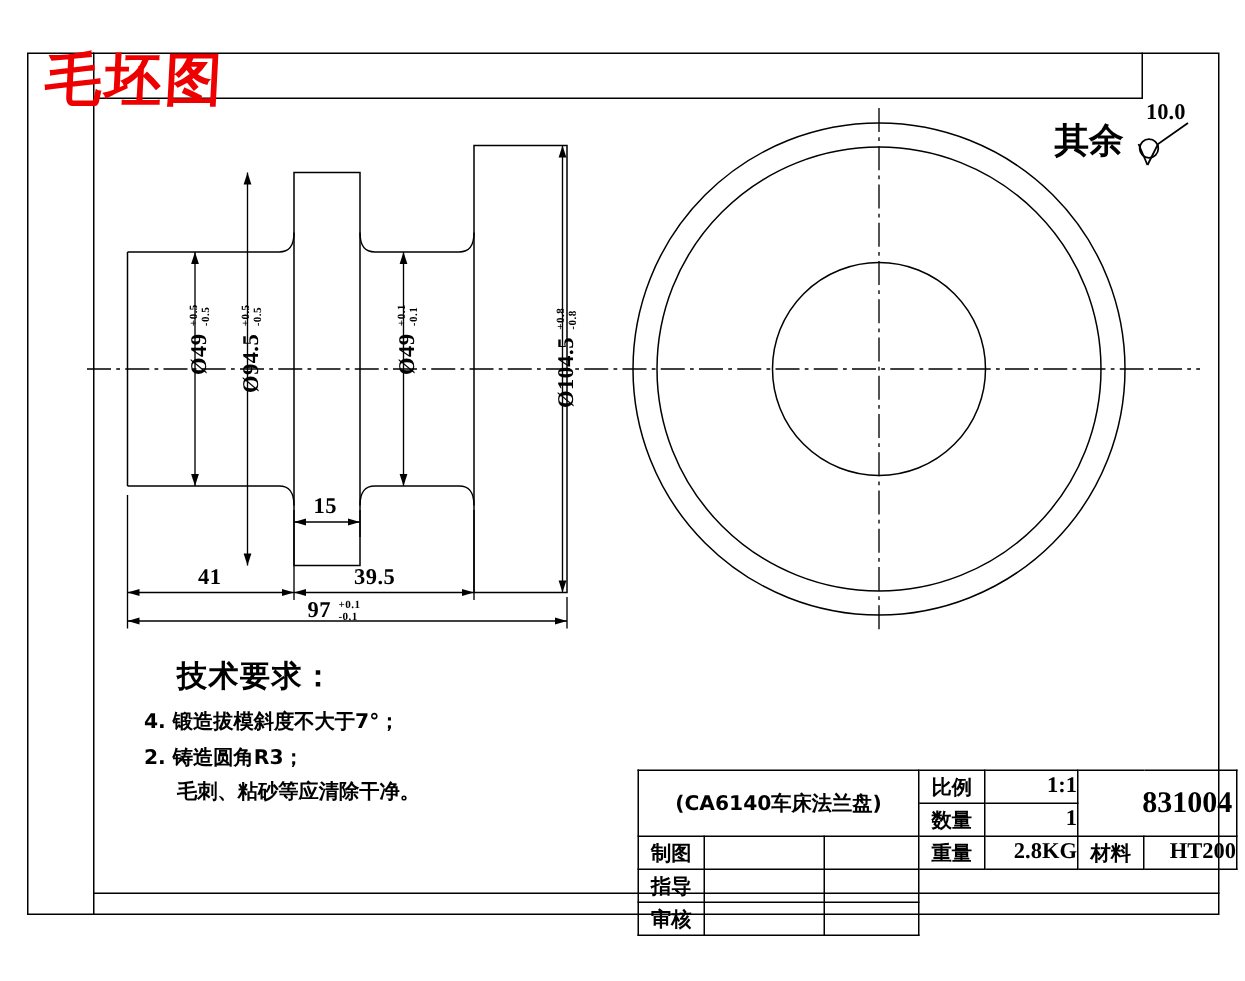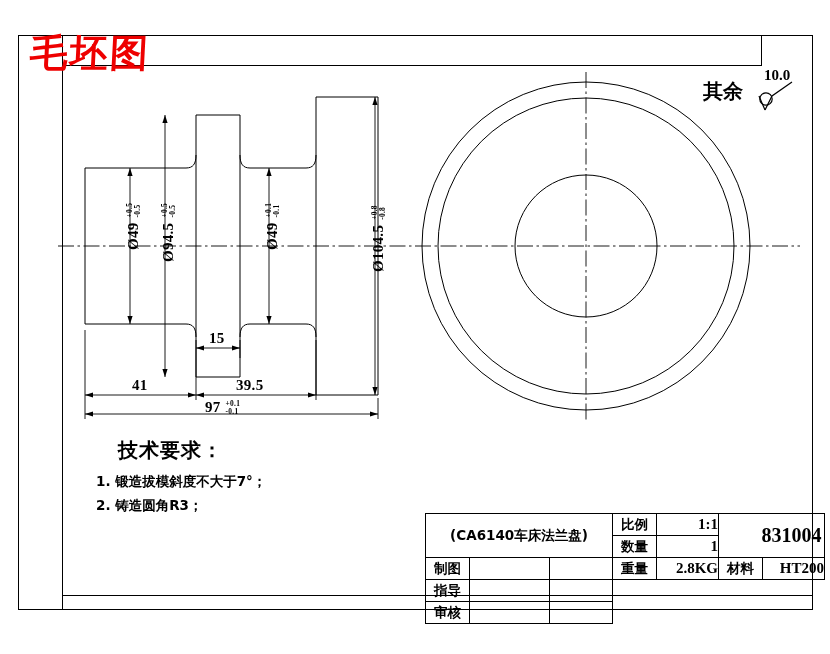--- a/index.html
+++ b/index.html
@@ -19,21 +19,21 @@
   .bottom-strip{position:absolute;left:62px;top:595px;width:751px;height:1.2px;
              background:#000;}
 
   
   .sheet-title{position:absolute;left:30px;top:34px;font-size:38px;line-height:1;
     font-weight:bold;color:#ee0000;letter-spacing:2px;
     font-family:"DejaVu Sans","Liberation Sans",sans-serif;
     transform:skewX(-3deg);}
 
   
-  .rest-note{position:absolute;left:703px;top:78px;font-size:20px;font-weight:bold;
+  .rest-note{position:absolute;left:703px;top:78px;font-size:23px;font-weight:bold;
              font-family:"DejaVu Sans","Liberation Sans",sans-serif;}
   .rough-val{position:absolute;left:764px;top:67px;font-size:15px;font-weight:bold;
              font-family:"Liberation Serif","DejaVu Serif",serif;}
 
   
   svg.layer{position:absolute;left:0;top:0;width:830px;height:654px;
             overflow:visible;pointer-events:none;}
   .ln{stroke:#000;stroke-width:1;fill:none;shape-rendering:geometricPrecision;}
   .ln-thin{stroke:#000;stroke-width:0.9;fill:none;}
   .ctr{stroke:#000;stroke-width:0.9;fill:none;
@@ -181,22 +181,23 @@
 
   <div class="dim dim-v" style="left:370px;top:272px;"><span>Ø104.5</span><span class="tol"><i>+0.8</i><i>-0.8</i></span></div>
 
   <div class="dim" style="left:209px;top:330px;">15</div>
   <div class="dim" style="left:132px;top:377px;">41</div>
   <div class="dim" style="left:236px;top:377px;">39.5</div>
   <div class="dim" style="left:205px;top:399px;"><span>97</span><span class="tol"><i>+0.1</i><i>-0.1</i></span></div>
 
   <div class="tr-head">技术要求：</div>
   <div class="tr-list">
-    <div>1. 锻造拔模斜度不大于7°；</div>
+    <div>4. 锻造拔模斜度不大于7°；</div>
     <div>2. 铸造圆角R3；</div>
+    <div class="tr-ind">毛刺、粘砂等应清除干净。</div>
   </div>
 
   <table class="tb">
     <colgroup>
       <col style="width:44px">
         <col style="width:80px">
         <col style="width:63px">
       <col style="width:44px">
         <col style="width:62px">
       <col style="width:44px">

